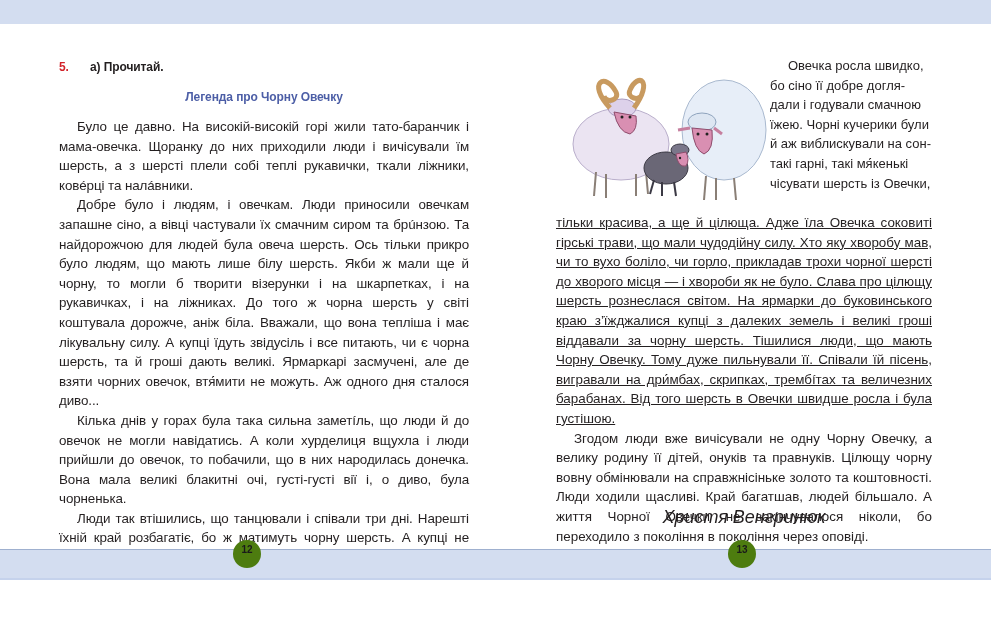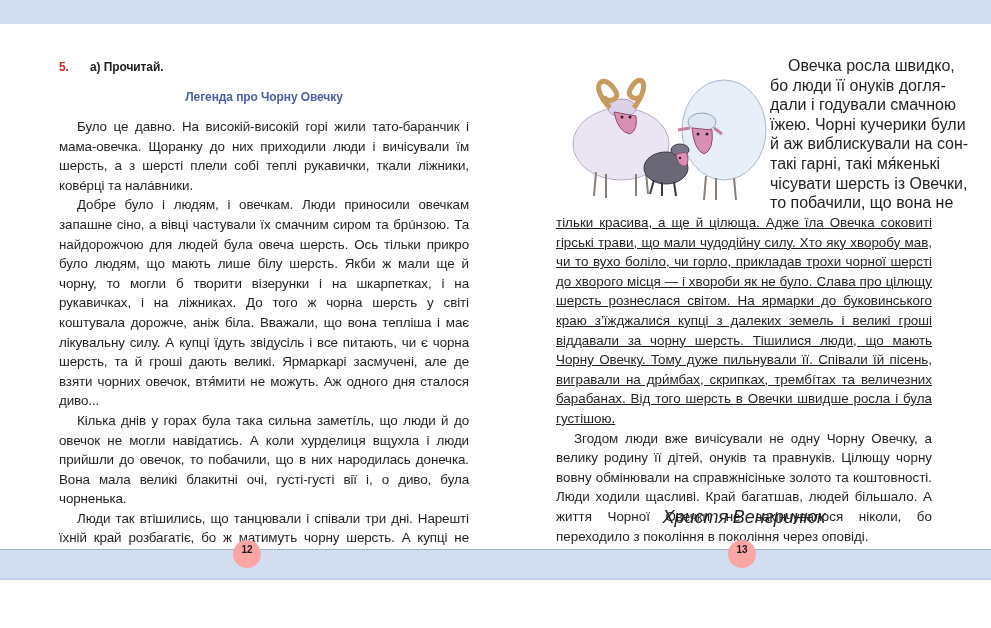--- a/index.html
+++ b/index.html
@@ -15,21 +15,21 @@
     }
     .bottom-band {
       position: absolute; left: 0; top: 549px; width: 991px; height: 28px;
       background: #d3ddf0;
       border-top: 1px solid #9fb0cf;
       border-bottom: 2px solid #c5d2ec;
     }
     .page-num {
       position: absolute; top: 540px; width: 28px; height: 28px;
       border-radius: 50%;
-      background: #fca5a5;
+      background: #4d7c0f;
       font-family: "Liberation Sans", sans-serif;
       font-size: 10px; font-weight: bold; color: #1a1a1a;
       display: flex; align-items: flex-start; justify-content: center;
       padding-top: 4px; box-sizing: border-box;
     }
     .page {
       position: absolute; top: 0;
       font-family: "Liberation Sans", sans-serif;
       font-size: 13.4px; line-height: 19.6px;
       letter-spacing: -0.1px;
@@ -52,21 +52,21 @@
       position: absolute; top: 117px; left: 0; width: 410px;
     }
     .para { margin: 0; text-indent: 18px; text-align: justify; }
 
     .illustration {
       position: absolute; top: 72px; left: 566px; width: 205px; height: 132px;
     }
     .right-top {
       position: absolute; top: 56px; left: 770px; width: 162px;
       text-align: justify;
-      font-size: 16px; line-height: 19.6px;
+      font-size: 13px; line-height: 19.6px;
       font-family: "Liberation Sans", sans-serif;
     }
     .right-body {
       position: absolute; top: 213px; left: 556px; width: 376px;
       font-size: 13.4px; line-height: 19.6px;
       font-family: "Liberation Sans", sans-serif;
     }
     .right-body .para { text-indent: 18px; }
     .right-body .cont { text-indent: 0; text-decoration: underline; }
     .author {
@@ -131,27 +131,26 @@
     <line x1="96" y1="110" x2="96" y2="124" stroke="#3b3944" stroke-width="2"></line>
     <line x1="108" y1="110" x2="110" y2="124" stroke="#3b3944" stroke-width="2"></line>
     <ellipse cx="114" cy="78" rx="9" ry="6" fill="#7a778a" stroke="#3b3944"></ellipse>
     <path d="M110 82 Q112 96 120 94 Q124 88 120 80 Z" fill="#d98fb2" stroke="#8e4c6c" stroke-width="1"></path>
     <circle cx="114" cy="86" r="1.2" fill="#222"></circle>
   </g>
 </svg>
 
 <div class="right-top">
   <span class="line" style="text-indent:18px">Овечка росла швидко,</span>
-  <span class="line">бо люди її онуків догля-</span>
+  <span class="line">бо сіно її добре догля-</span>
   <span class="line">дали і годували смачною</span>
   <span class="line">їжею. Чорні кучерики були</span>
   <span class="line">й аж виблискували на сон-</span>
   <span class="line">такі гарні, такі мя́кенькі</span>
   <span class="line">чісувати шерсть із Овечки,</span>
-  <span class="line">то побачили, що вона не</span>
 </div>
 
 <div class="right-body">
   <p class="para cont">тільки красива, а ще й цілюща. Адже їла Овечка соковиті гірські трави, що мали чудодійну силу. Хто яку хворобу мав, чи то вухо боліло, чи горло, прикладав трохи чорної шерсті до хворого місця — і хвороби як не було. Слава про цілющу шерсть рознеслася світом. На ярмарки до буковинського краю з’їжджалися купці з далеких земель і великі гроші віддавали за чорну шерсть. Тішилися люди, що мають Чорну Овечку. Тому дуже пильнували її. Співали їй пісень, вигравали на дри́мбах, скрипках, трембíтах та величезних барабанах. Від того шерсть в Овечки швидше росла і була густішою.</p>
   <p class="para">Згодом люди вже вичісували не одну Чорну Овечку, а велику родину її дітей, онуків та правнуків. Цілющу чорну вовну обмінювали на справжнісіньке золото та коштовності. Люди ходили щасливі. Край багатшав, людей більшало. А життя Чорної Овечки не закінчувалося ніколи, бо переходило з покоління в покоління через оповіді.</p>
 </div>
 
 <div class="author">Христя Венгринюк</div>
 
 <div class="bottom-band"></div>

